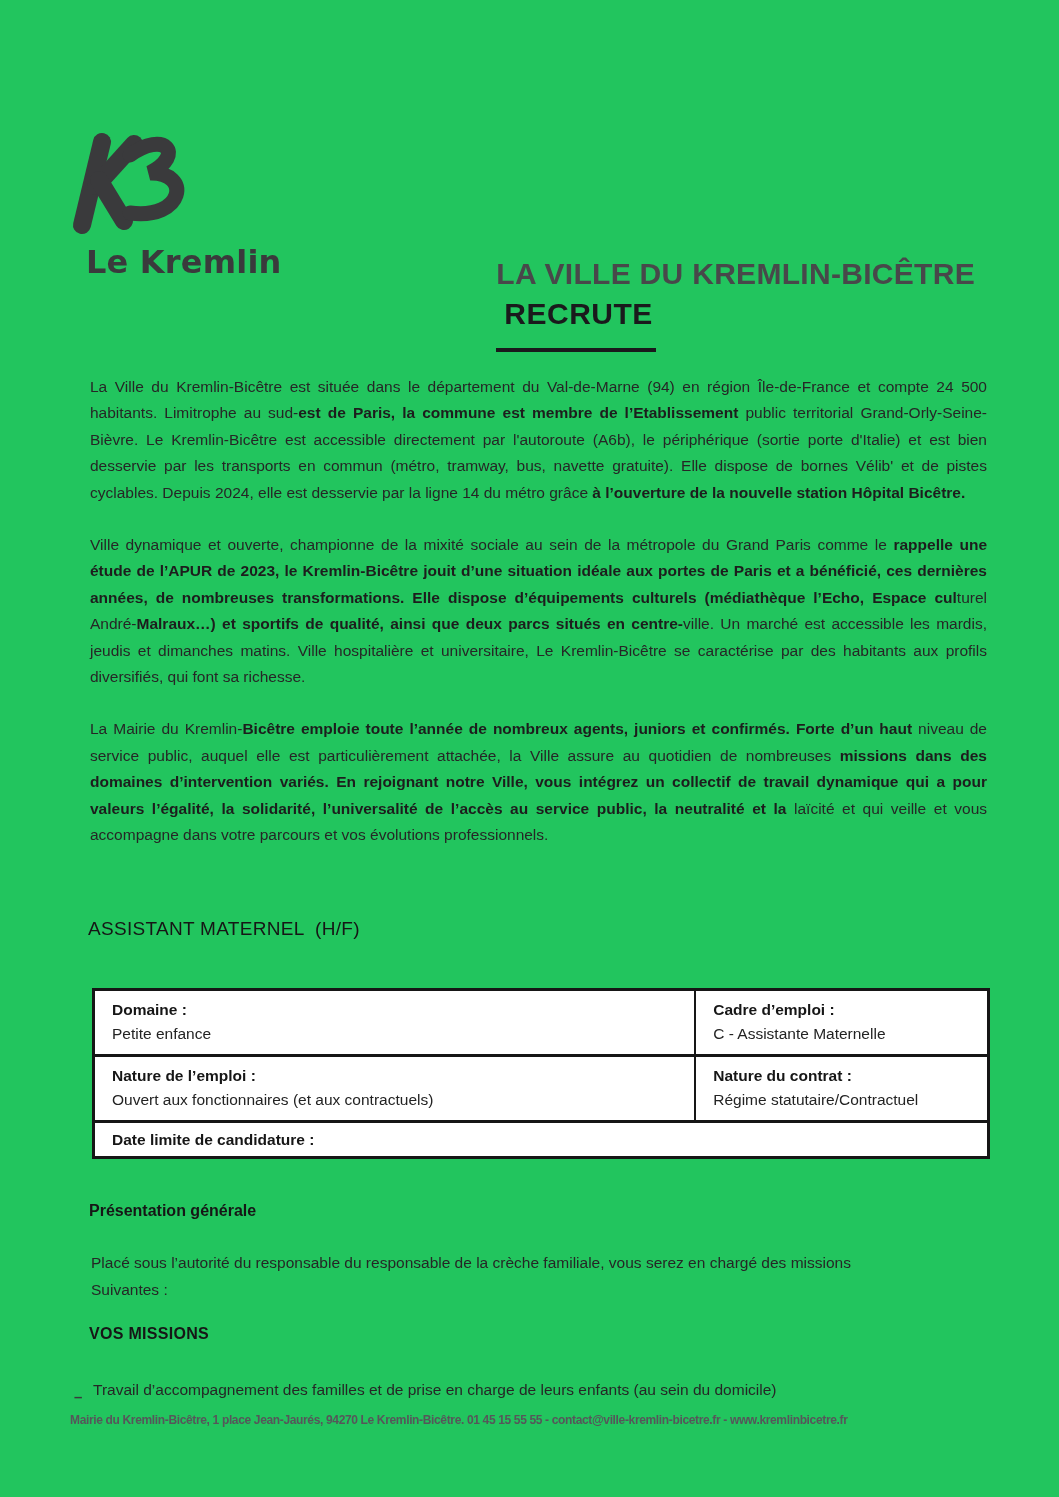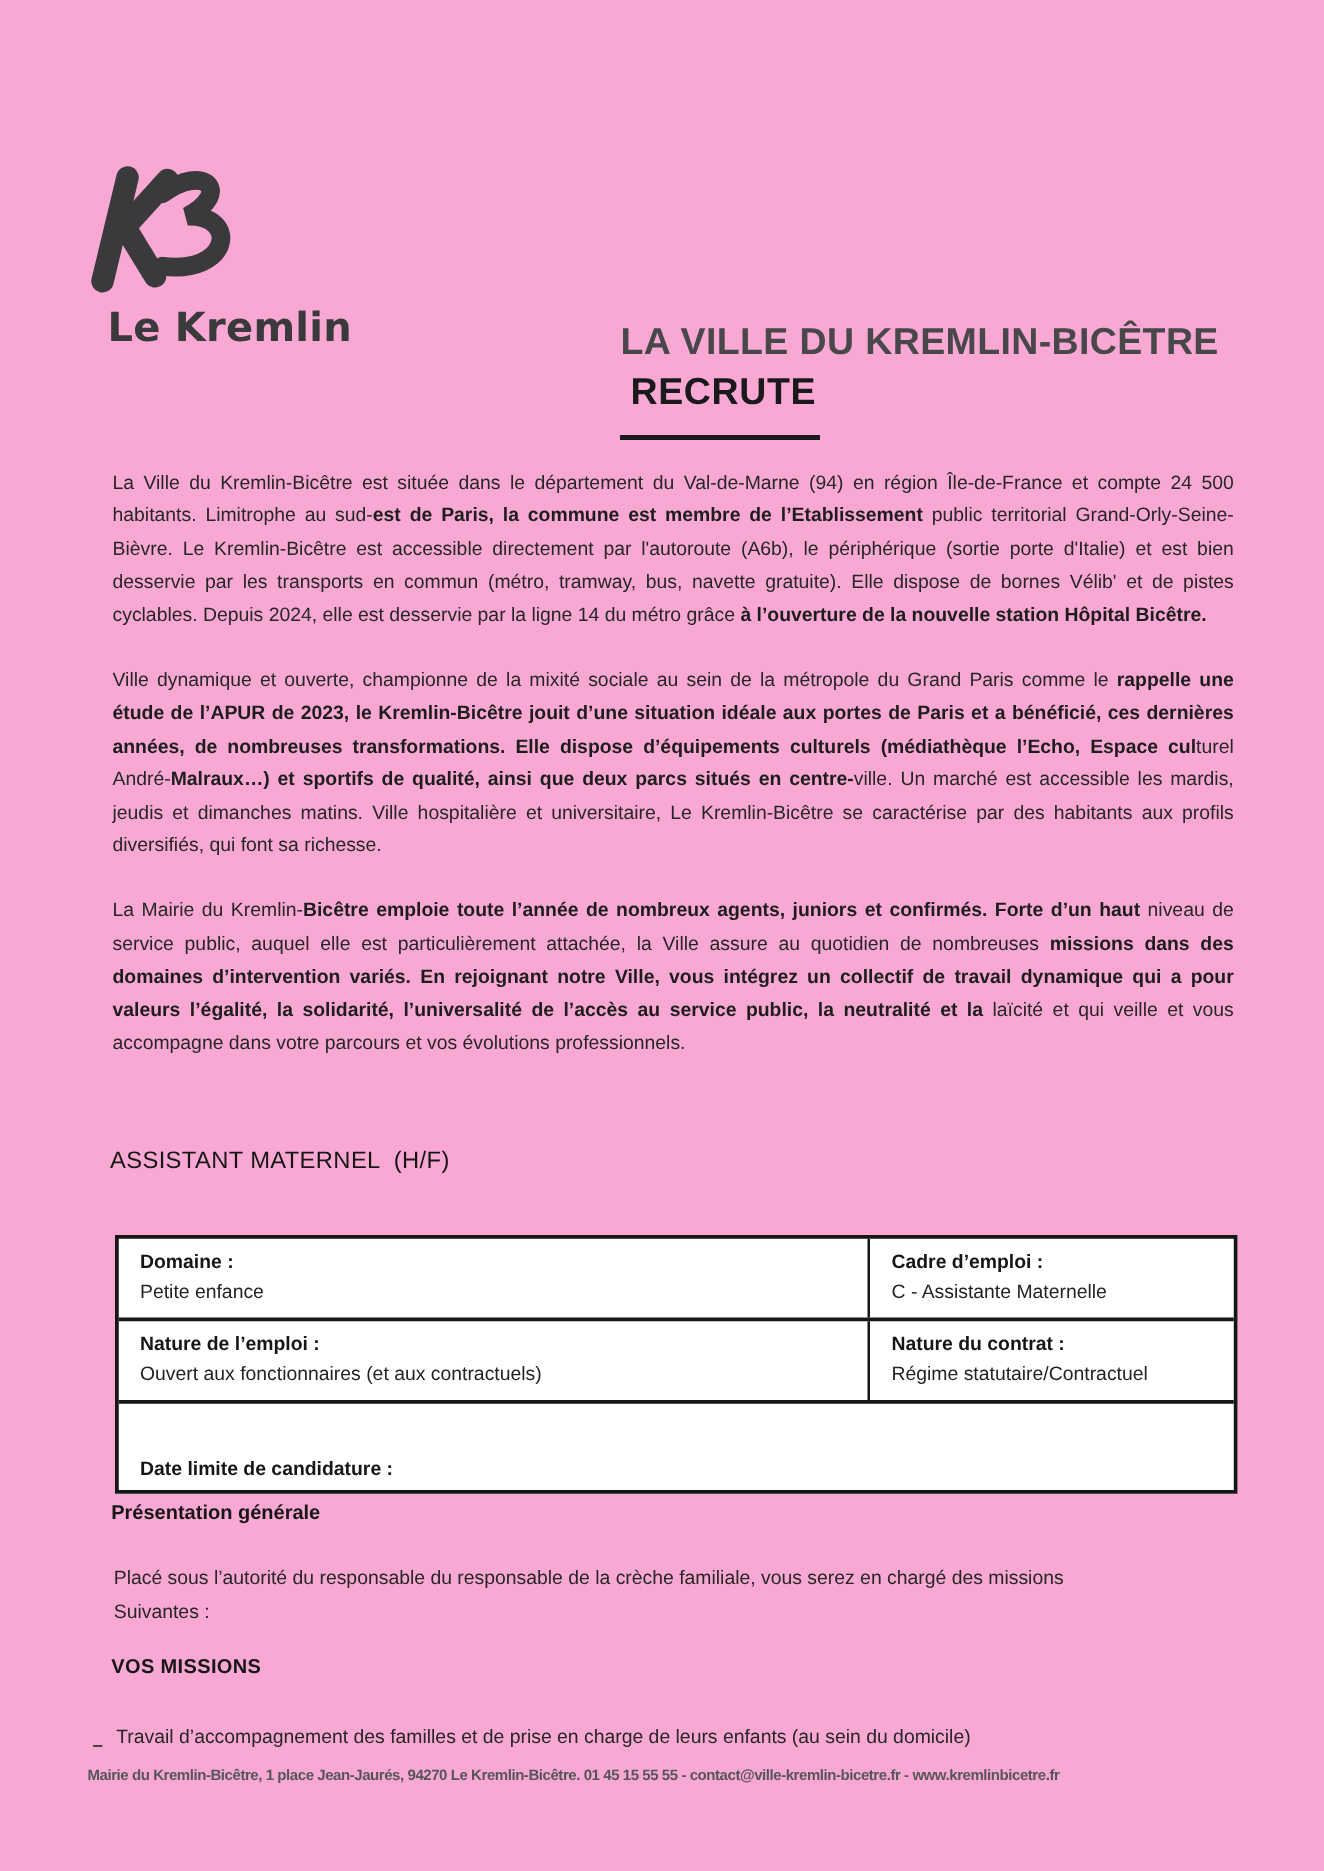--- a/index.html
+++ b/index.html
@@ -1,19 +1,19 @@
 <!DOCTYPE html>
 <html><head>
 <meta charset="utf-8">
 <style>
   html,body { margin:0; padding:0; background:#ffffff; }
   .page {
     position:relative;
     width:1059px; height:1497px;
-    background:#f9a8d4;
+    background:#22c55e;
     font-family:"Liberation Sans", sans-serif;
     color:#232323;
     overflow:hidden;
   }
 
   
   .logo-mark { position:absolute; left:68px; top:128px; }
   .logo-text {
     position:absolute; left:86px; top:244px;
     font-family:"DejaVu Sans", sans-serif;
@@ -53,21 +53,21 @@
   }
   .t-row { display:flex; border-bottom:3px solid #161616; }
   .t-row:last-child { border-bottom:none; }
   .t-cell { box-sizing:border-box; padding:7px 23px 8px 17px; border-right:2px solid #161616; min-height:52px; }
   .t-cell.last { border-right:none; }
   .t-row.short .t-cell { min-height:29px; padding-top:5px; padding-bottom:4px; }
   .t-label { font-weight:bold; line-height:24px; }
   .t-value { line-height:24px; color:#232323; }
   .w67 { width:67.4%; } .w33 { width:32.6%; }
   .w3a { width:33.6%; } .w3b { width:35.0%; } .w3c { width:31.4%; }
-  .w100 { width:100%;margin-top:36px; }
+  .w100 { width:100%; }
 
   
   .pres-heading {
     position:absolute; left:89px; top:1202px;
     font-weight:bold; font-size:16px; color:#161616;
   }
   .pres-body {
     position:absolute; left:91px; top:1249px; width:900px;
     font-size:15.5px; line-height:27px; color:#262626;
   }

